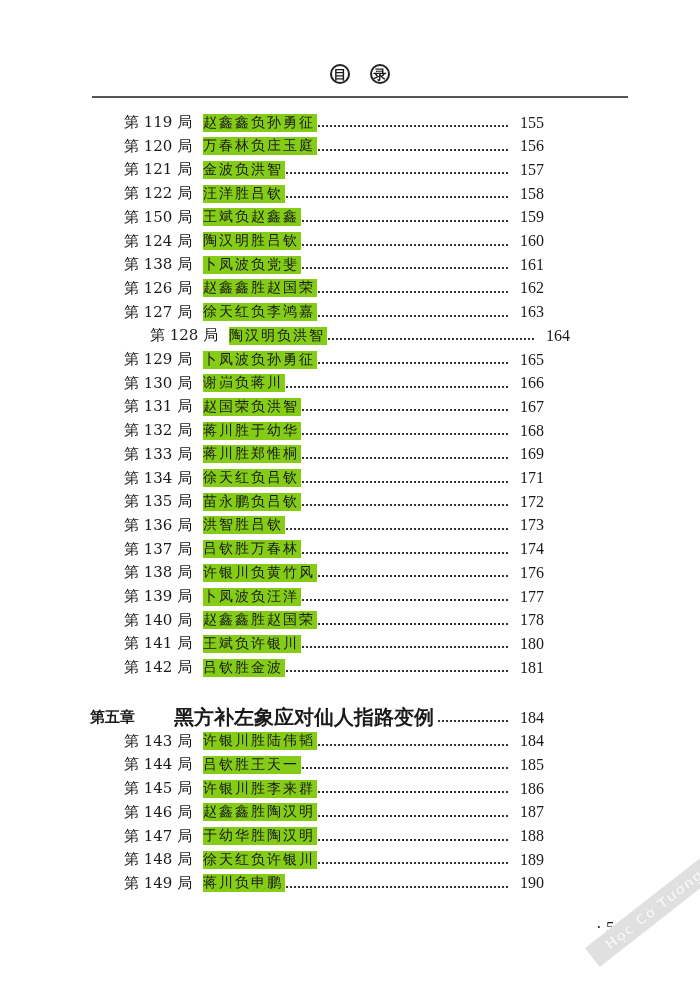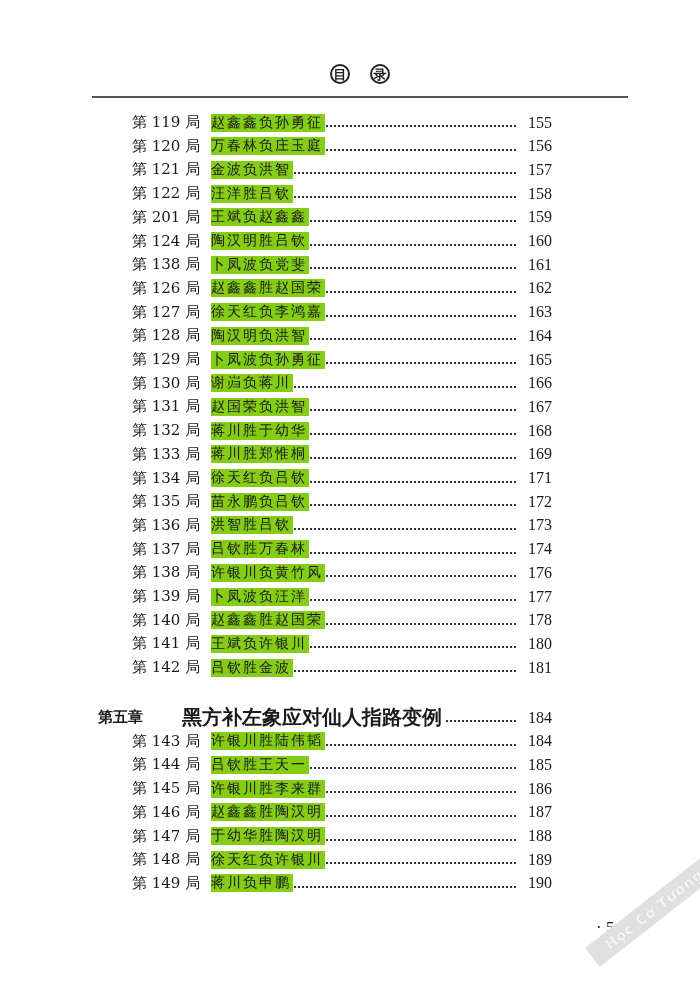--- a/index.html
+++ b/index.html
@@ -16,21 +16,21 @@
       display: flex; align-items: center; justify-content: center;
       font-size: 13px; font-weight: bold; line-height: 1; box-sizing: border-box;
       font-family: "DejaVu Sans", sans-serif;
     }
     .rule {
       position: absolute; top: 96px; left: 92px; width: 536px; height: 2px;
       background: #555;
     }
     .toc { position: absolute; top: 111px; left: 0; width: 700px; }
     .row {
-      position: absolute; left: 8px; height: 23px; width: 616px;
+      position: absolute; left: 0; height: 23px; width: 616px;
       display: flex; align-items: center; font-size: 15px;
     }
     .num {
       position: absolute; left: 124px; width: 70px; white-space: nowrap;
       font-family: "DejaVu Serif", serif; font-size: 15px;
     }
     .title {
       position: absolute; left: 203px; white-space: nowrap; letter-spacing: 2px;
       font-family: "DejaVu Sans", sans-serif; font-size: 14px; background: #84cc16; padding-right: 2px;
       z-index: 2;
@@ -89,21 +89,21 @@
       <span class="dots"></span>
       <span class="page">157</span>
     </div>
     <div class="row" style="top: 71.1px;">
       <span class="num">第 122 局</span>
       <span class="title">汪洋胜吕钦</span>
       <span class="dots"></span>
       <span class="page">158</span>
     </div>
     <div class="row" style="top: 94.8px;">
-      <span class="num">第 201 局</span>
+      <span class="num">第 150 局</span>
       <span class="title">王斌负赵鑫鑫</span>
       <span class="dots"></span>
       <span class="page">159</span>
     </div>
     <div class="row" style="top: 118.5px;">
       <span class="num">第 124 局</span>
       <span class="title">陶汉明胜吕钦</span>
       <span class="dots"></span>
       <span class="page">160</span>
     </div>
@@ -118,21 +118,21 @@
       <span class="title">赵鑫鑫胜赵国荣</span>
       <span class="dots"></span>
       <span class="page">162</span>
     </div>
     <div class="row" style="top: 189.6px;">
       <span class="num">第 127 局</span>
       <span class="title">徐天红负李鸿嘉</span>
       <span class="dots"></span>
       <span class="page">163</span>
     </div>
-    <div class="row" style="top: 213.3px;">
+    <div class="row" style="top: 213.3px; margin-left: 26px;">
       <span class="num">第 128 局</span>
       <span class="title">陶汉明负洪智</span>
       <span class="dots"></span>
       <span class="page">164</span>
     </div>
     <div class="row" style="top: 237px;">
       <span class="num">第 129 局</span>
       <span class="title">卜凤波负孙勇征</span>
       <span class="dots"></span>
       <span class="page">165</span>

